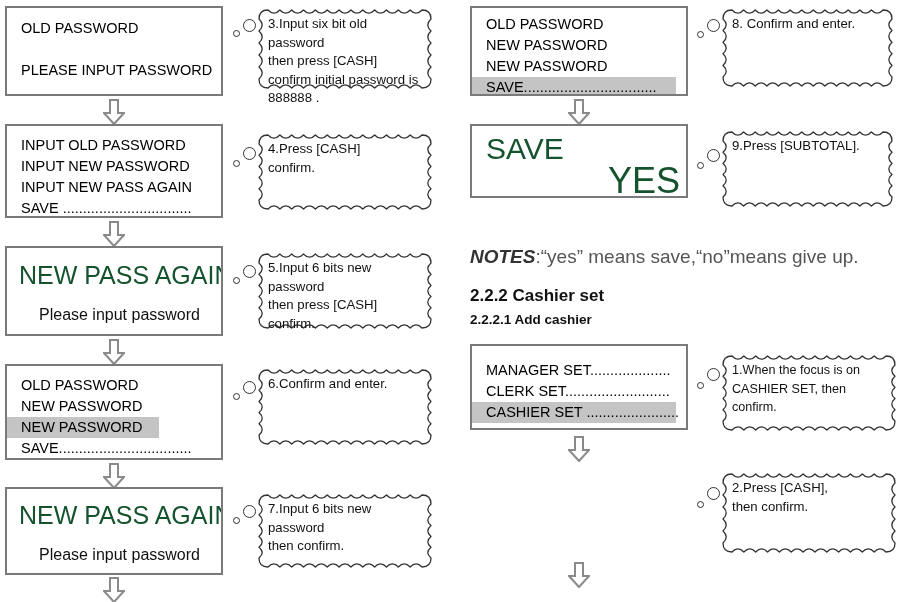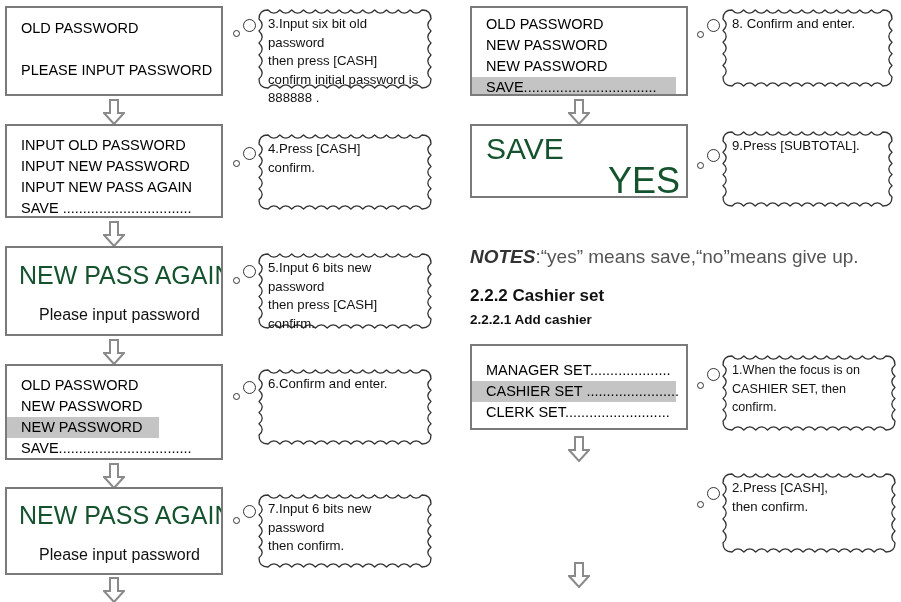--- a/index.html
+++ b/index.html
@@ -260,22 +260,22 @@
   <div class="notes" style="left:470px;top:247px;">
     <b>NOTES</b><span>:“yes” means save,“no”means give up.</span>
   </div>
 
   <div class="h3" style="left:470px;top:286px;">2.2.2 Cashier set</div>
   <div class="h4" style="left:470px;top:312px;">2.2.2.1 Add cashier</div>
 
   <div class="screen" style="left:470px;top:344px;width:218px;height:86px;">
     <div class="rows" style="top:14px;">
       <div class="row">MANAGER SET....................</div>
+      <div class="row">CLERK SET..........................</div>
       <div class="row hl" style="width:204px;">CASHIER SET .......................</div>
-      <div class="row">CLERK SET..........................</div>
     </div>
   </div>
   <span class="tail-small" style="left:697px;top:382px;"></span>
   <span class="tail-big" style="left:707px;top:368px;"></span>
   <div class="callout" style="left:719px;top:352px;width:180px;height:82px;">
     <svg class="wavy" width="180" height="82">
         <path d="M 13 4 Q 18.92 10.40 24.85 4.00 Q 30.77 10.40 36.69 4.00 Q 42.62 10.40 48.54 4.00 Q 54.46 10.40 60.38 4.00 Q 66.31 10.40 72.23 4.00 Q 78.15 10.40 84.08 4.00 Q 90.00 10.40 95.92 4.00 Q 101.85 10.40 107.77 4.00 Q 113.69 10.40 119.62 4.00 Q 125.54 10.40 131.46 4.00 Q 137.38 10.40 143.31 4.00 Q 149.23 10.40 155.15 4.00 Q 161.08 10.40 167.00 4.00 Q 176 4 176 13 Q 169.60 18.60 176.00 24.20 Q 169.60 29.80 176.00 35.40 Q 169.60 41.00 176.00 46.60 Q 169.60 52.20 176.00 57.80 Q 169.60 63.40 176.00 69.00 Q 176 78 167 78 Q 161.08 71.60 155.15 78.00 Q 149.23 71.60 143.31 78.00 Q 137.38 71.60 131.46 78.00 Q 125.54 71.60 119.62 78.00 Q 113.69 71.60 107.77 78.00 Q 101.85 71.60 95.92 78.00 Q 90.00 71.60 84.08 78.00 Q 78.15 71.60 72.23 78.00 Q 66.31 71.60 60.38 78.00 Q 54.46 71.60 48.54 78.00 Q 42.62 71.60 36.69 78.00 Q 30.77 71.60 24.85 78.00 Q 18.92 71.60 13.00 78.00 Q 4 78 4 69 Q 10.40 63.40 4.00 57.80 Q 10.40 52.20 4.00 46.60 Q 10.40 41.00 4.00 35.40 Q 10.40 29.80 4.00 24.20 Q 10.40 18.60 4.00 13.00 Q 4 4 13 4 Z" fill="#ffffff" stroke="#333333" stroke-width="1.3" stroke-linejoin="round"></path>
       </svg>
     <div class="ctext" style="font-size:12.6px;">1.When the focus is on
 CASHIER SET, then confirm.</div>

